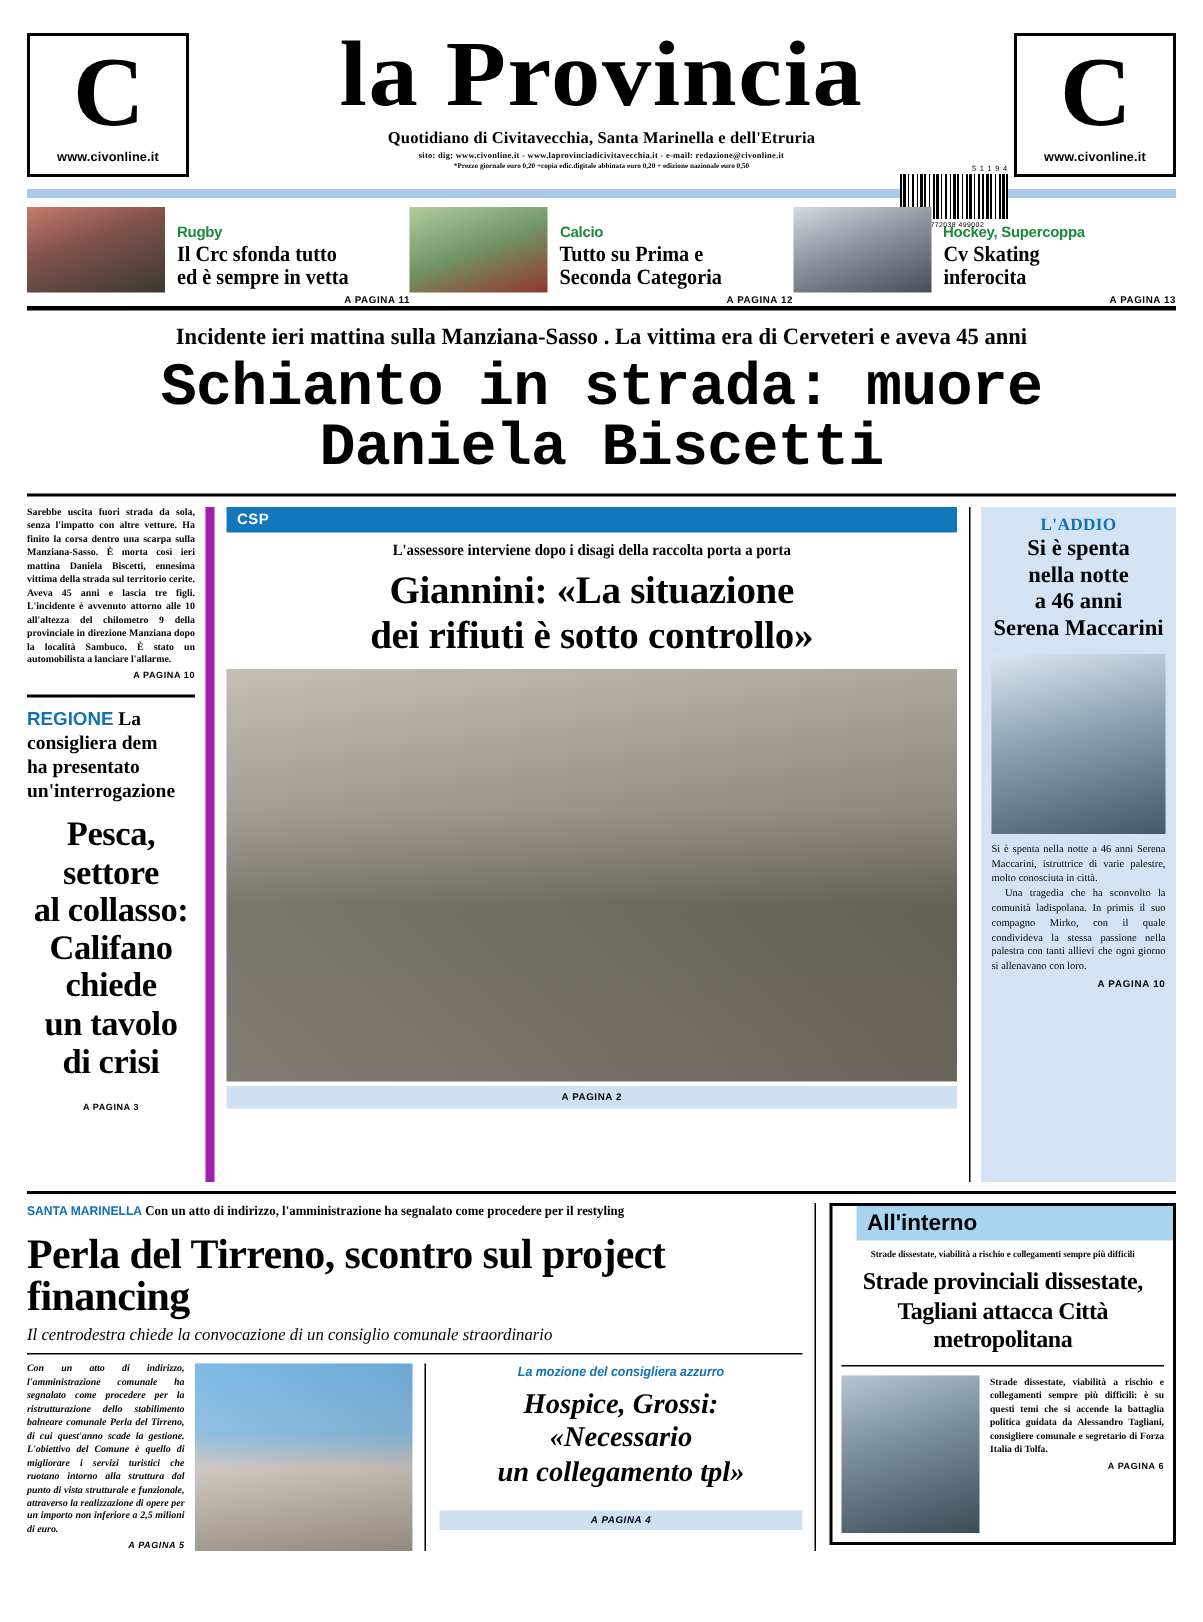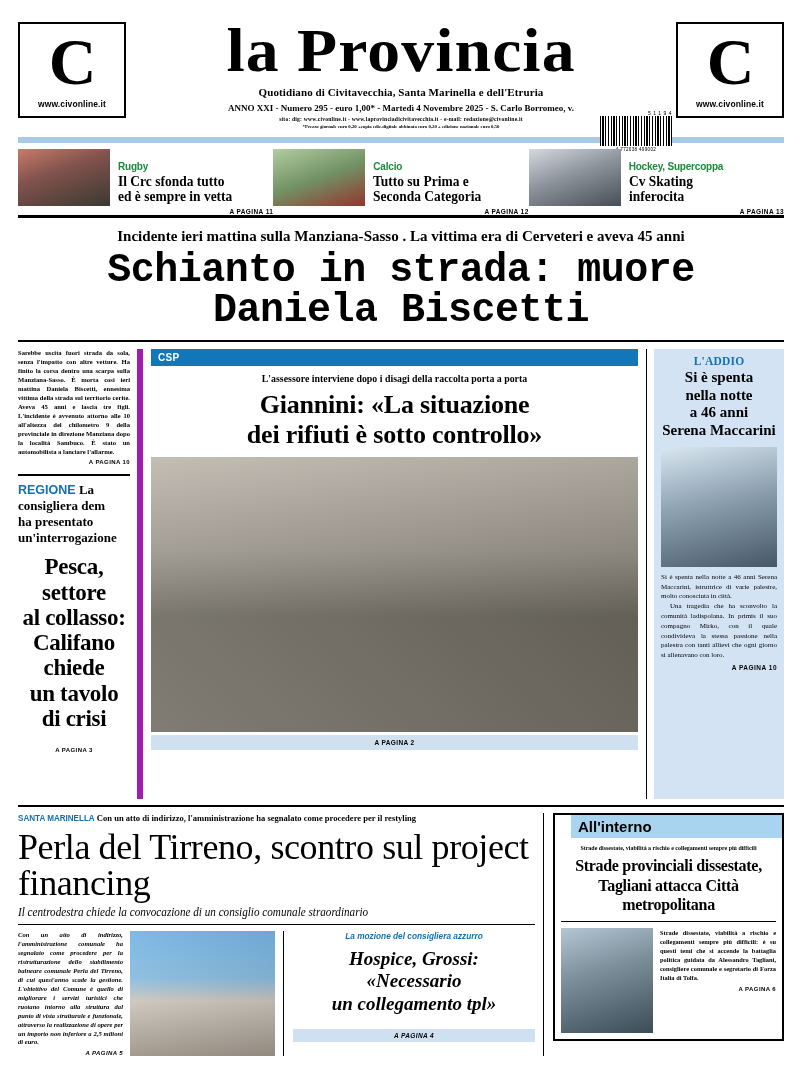--- a/index.html
+++ b/index.html
@@ -171,22 +171,22 @@
   .lower { display:flex; margin: 6px 18px 0 18px; }
   .lower-left { flex:1; padding-right: 8px; border-right: 1px solid #000; }
   .lower-right { width: 240px; flex:0 0 240px; padding-left: 9px; }
 
   .sm-kicker {
     font-family:"Liberation Serif", serif; font-weight:700; font-size: 9px;
     transform: scaleX(.95); transform-origin:left; white-space:nowrap;
   }
   .sm-kicker .tag { color:#1271b5; font-family:"Liberation Sans",sans-serif; font-weight:700; font-size: 8.5px; }
   .sm-head {
-    font-family:"Liberation Serif", serif; font-weight:400; font-size: 36px;
-    margin-top: 6px; letter-spacing:-.4px; line-height:1;
+    font-family:"Liberation Serif", serif; font-weight:700; font-size: 28px;
+    margin-top: 11px; letter-spacing:-.4px; line-height:1;
   }
   .sm-sub {
     font-family:"Liberation Serif", serif; font-style:italic; font-weight:400;
     font-size: 11.5px; margin-top: 5px; transform: scaleX(.97); transform-origin:left;
   }
   .sm-rule { height:1px; background:#000; margin: 6px 0 6px 0; }
 
   .lower-cols { display:flex;font-style:italic; }
   .lw-col1 { width: 105px; flex:0 0 105px; }
   .lw-photo { width: 145px; height: 125px; flex:0 0 145px; background:#7f96ad; margin-left: 7px; }
@@ -244,21 +244,20 @@
 
   <div class="masthead">
     <div class="logo-box">
       <div class="logo-c">C</div>
       <div class="logo-url">www.civonline.it</div>
     </div>
 
     <div class="masthead-center">
       <div class="nameplate">la Provincia</div>
       <div class="tagline">Quotidiano di Civitavecchia, Santa Marinella e dell'Etruria</div>
-      <div class="issue-line">ANNO XXI - Numero 295 - euro 1,00* - Martedì 4 Novembre 2025 - S. Carlo Borromeo, v.</div>
       <div class="contact-line">sito: dig: www.civonline.it - www.laprovinciadicivitavecchia.it - e-mail: redazione@civonline.it</div>
       <div class="price-line">*Prezzo giornale euro 0,20 +copia edic.digitale abbinata euro 0,20 + edizione nazionale euro 0,50</div>
       <div class="barcode-wrap">
         <div class="barcode-top">5 1 1 9 4</div>
         <div class="barcode"></div>
         <div class="barcode-num">4 772038 499002</div>
       </div>
     </div>
 
     <div class="logo-box">

